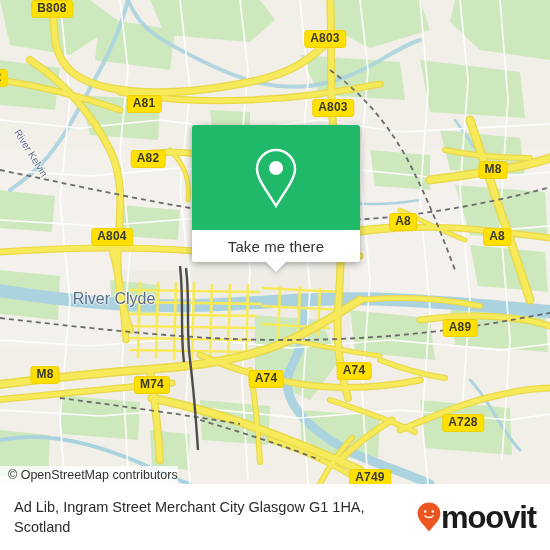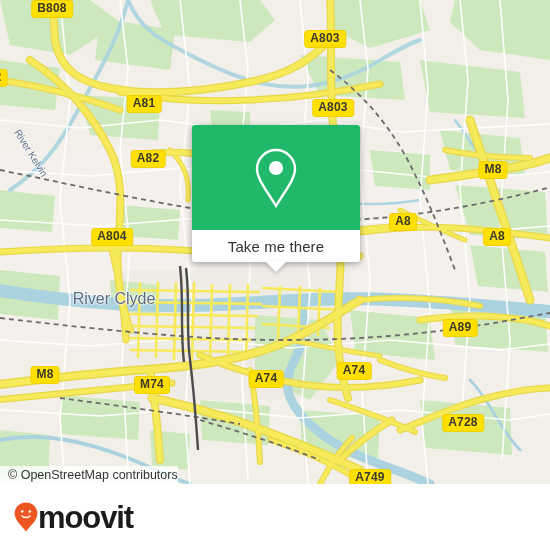--- a/index.html
+++ b/index.html
@@ -305,20 +305,21 @@
         </svg>
       </div>
       <div id="card-foot">
         <span id="card-foot-label">Take me there</span>
       </div>
       <div id="card-tail"></div>
     </div>
   </div>
 
   <div id="footer">
+    <div id="footer-title">Ad Lib, Ingram Street Merchant City Glasgow G1 1HA, Scotland</div>
     <div id="brand">
       <svg id="brand-pin" viewBox="0 0 24 30">
         <path d="M12 0.5 C5.6 0.5 0.6 5.5 0.6 11.6 C0.6 18.6 8.2 24.4 12 29.5
                  C15.8 24.4 23.4 18.6 23.4 11.6 C23.4 5.5 18.4 0.5 12 0.5 Z" fill="#ed5620"></path>
         <circle cx="8.2" cy="9.6" r="1.25" fill="#ffffff"></circle>
         <circle cx="15.8" cy="9.6" r="1.25" fill="#ffffff"></circle>
         <path d="M8 13.8 C9.4 16.1 14.6 16.1 16 13.8" fill="none" stroke="#ffffff" stroke-width="1.35" stroke-linecap="round"></path>
       </svg>
       <span id="brand-word">moovit</span>
     </div>

